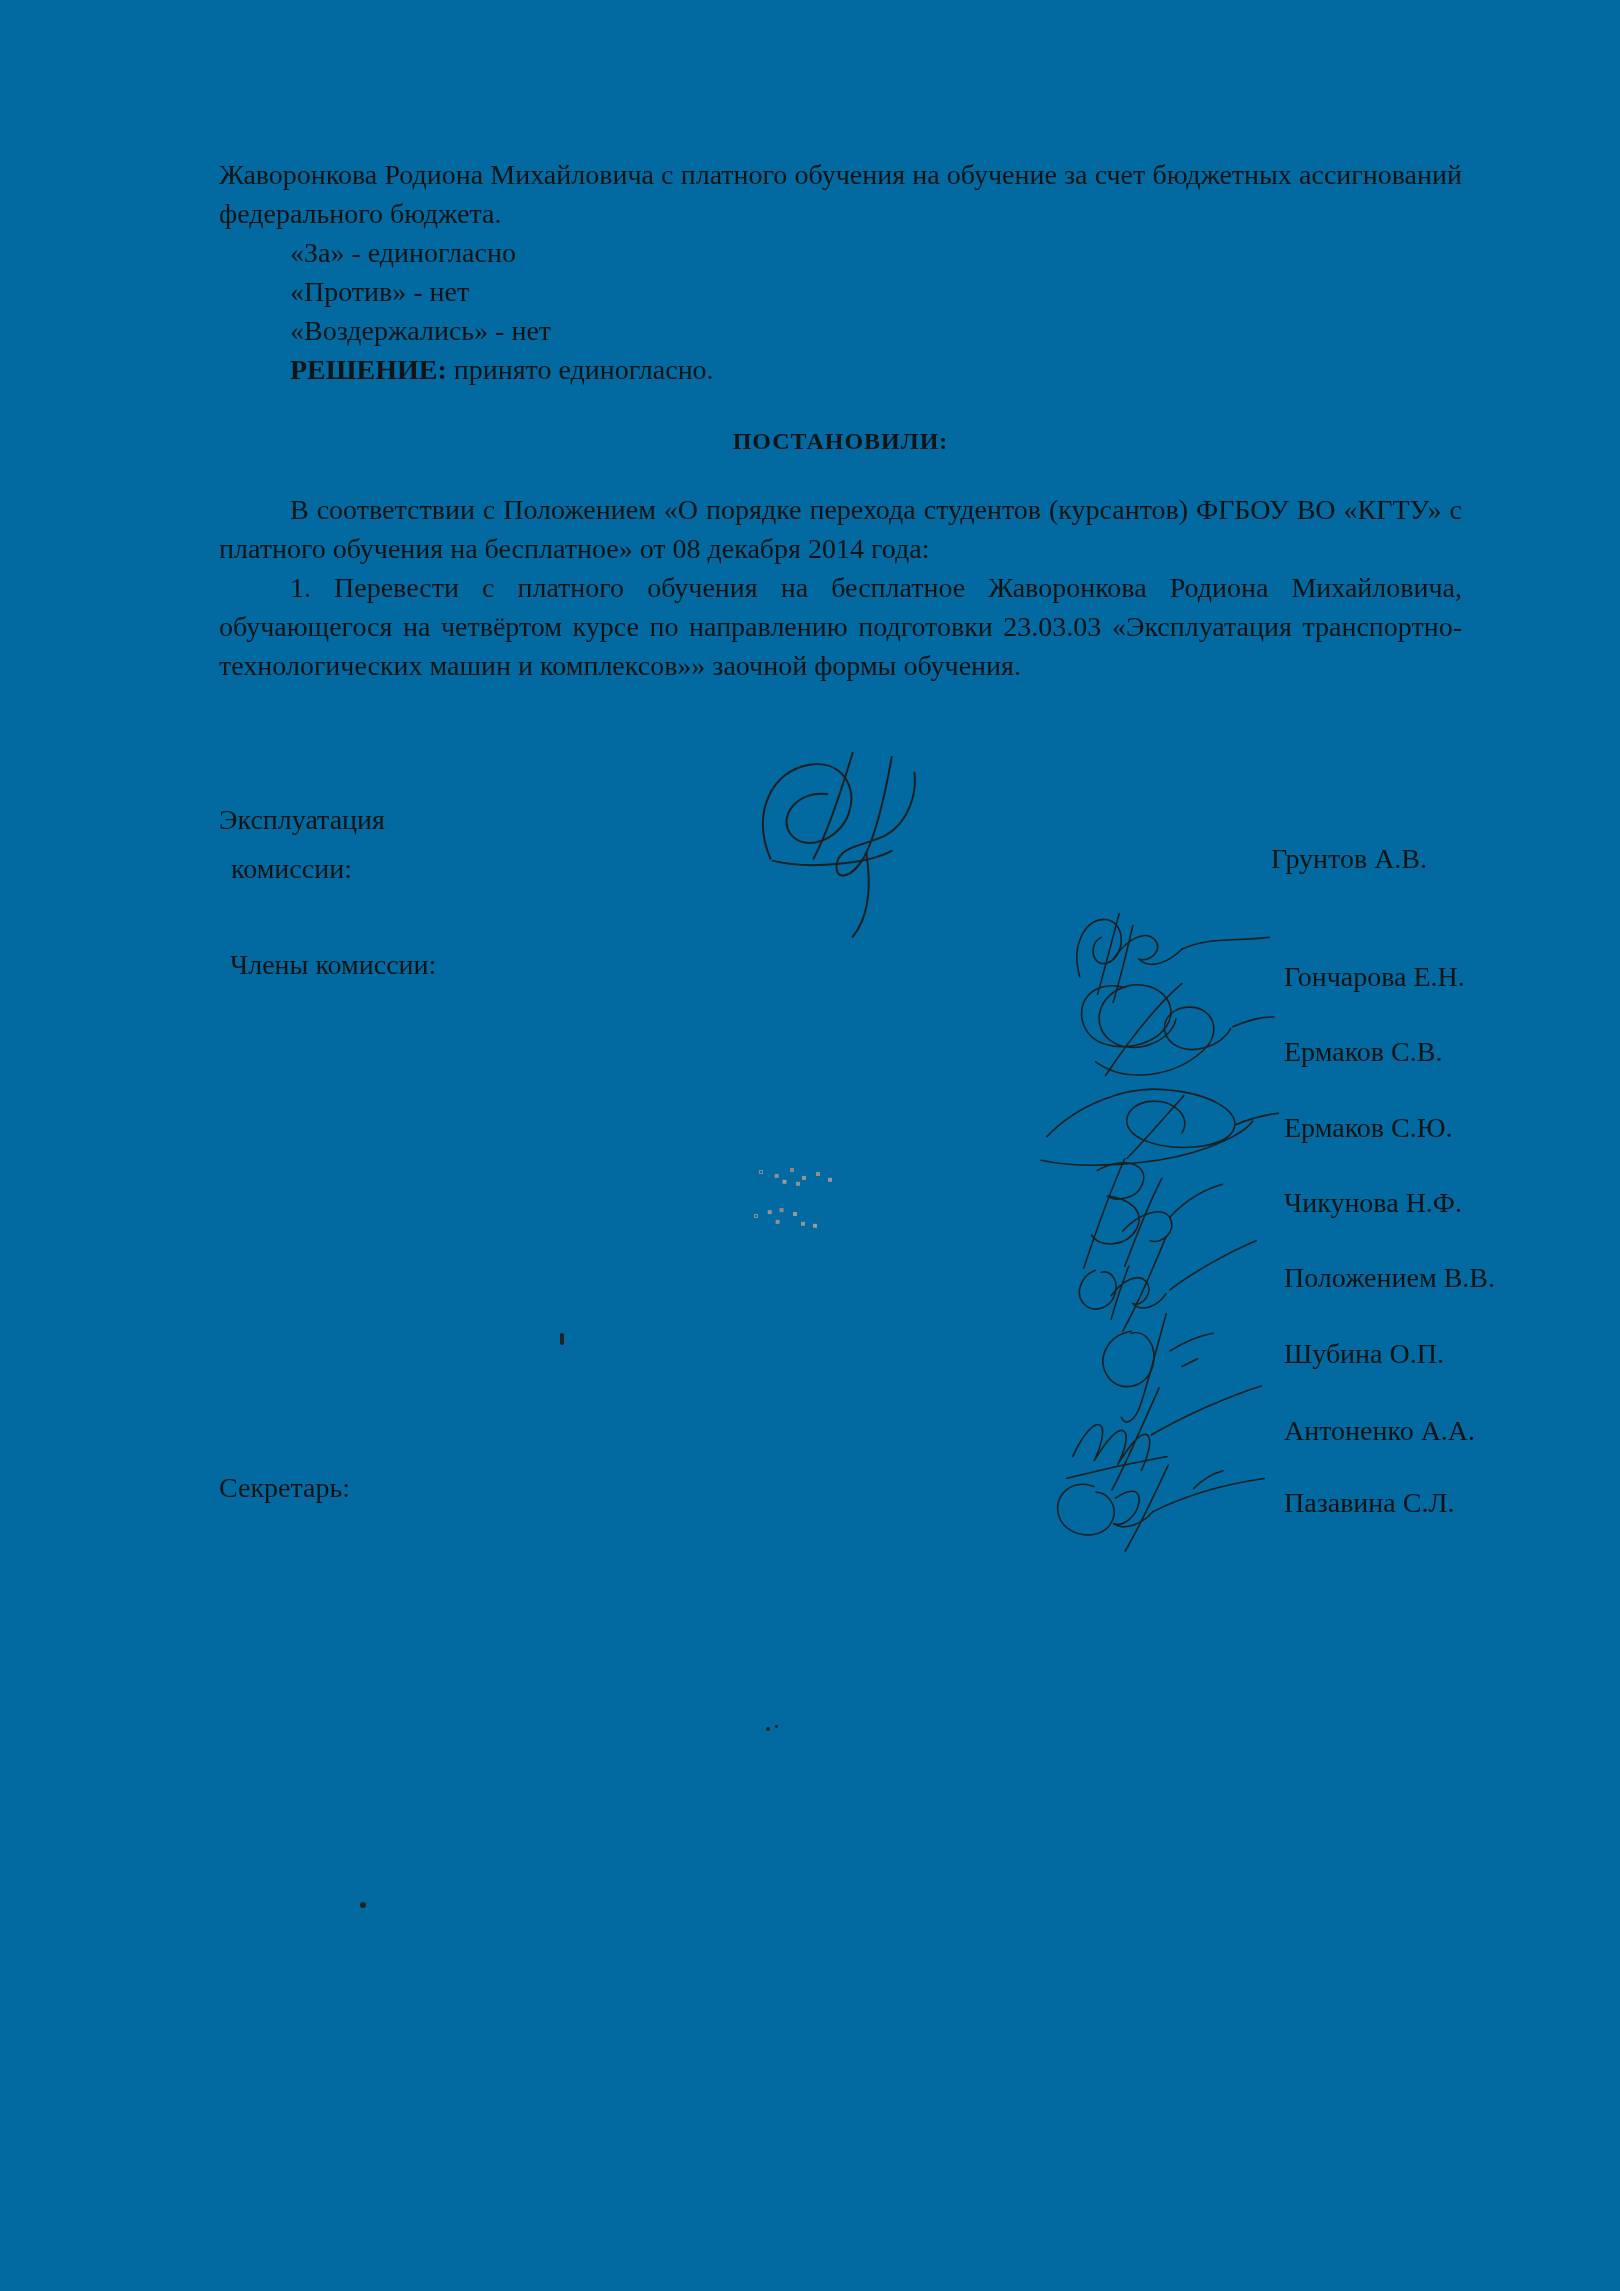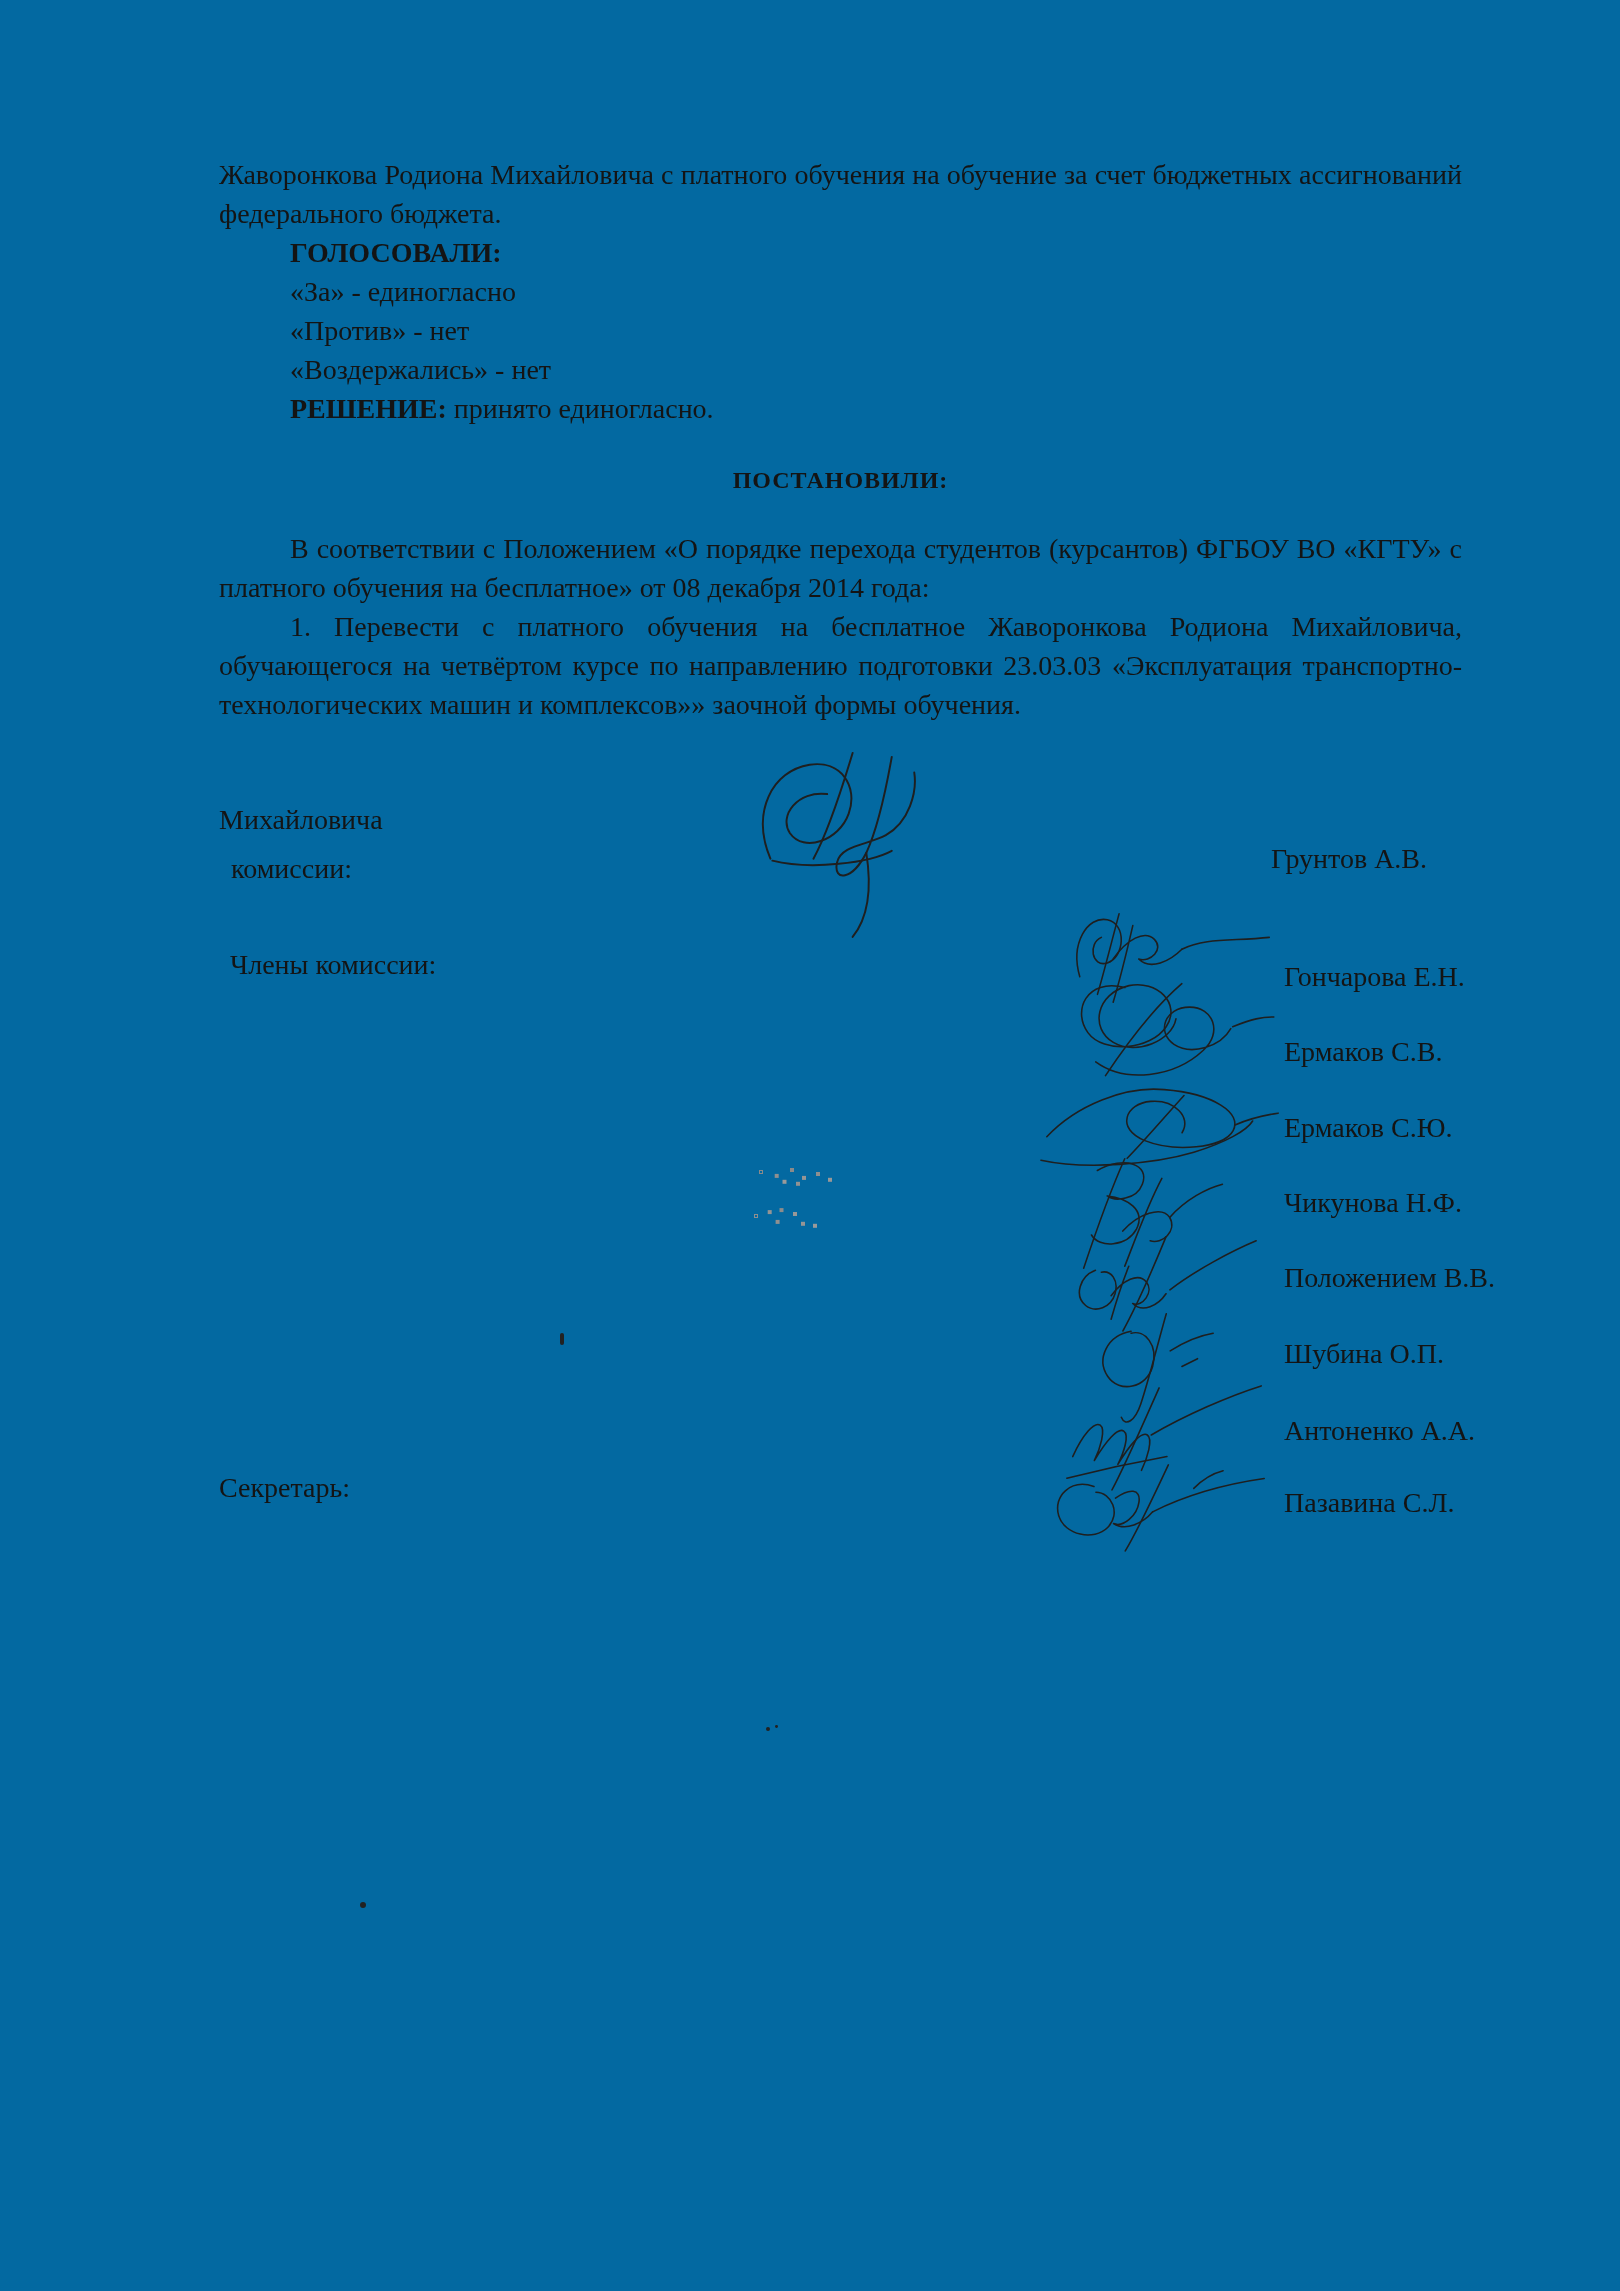--- a/index.html
+++ b/index.html
@@ -42,34 +42,33 @@
 </style>
 </head>
 <body>
 
 <div class="page">
 
   <div class="textblock">
     <p class="par">Жаворонкова Родиона Михайловича с платного обучения на обучение за счет бюджетных ассигнований федерального бюджета.</p>
 
     <div class="vote-block">
-      <p class="vote-line bold">ГОЛОСОВАЛИ:</p>
       <p class="vote-line">«За» - единогласно</p>
       <p class="vote-line">«Против» - нет</p>
       <p class="vote-line">«Воздержались» - нет</p>
       <p class="vote-line"><span class="bold">РЕШЕНИЕ:</span> <span>принято единогласно.</span></p>
     </div>
 
     <p class="resolved-heading">ПОСТАНОВИЛИ:</p>
 
     <p class="par first-indent">В соответствии с Положением «О порядке перехода студентов (курсантов) ФГБОУ ВО «КГТУ» с платного обучения на бесплатное» от 08 декабря 2014 года:</p>
     <p class="par first-indent">1. Перевести с платного обучения на бесплатное Жаворонкова Родиона Михайловича, обучающегося на четвёртом курсе по направлению подготовки 23.03.03 «Эксплуатация транспортно-технологических машин и комплексов»» заочной формы обучения.</p>
   </div>
 
-  <div class="abs" style="left:219px; top:802px;">Михайловича</div>
+  <div class="abs" style="left:219px; top:802px;">Эксплуатация</div>
   <div class="abs" style="left:231px; top:851px;">комиссии:</div>
   <div class="abs" style="left:230px; top:947px;">Члены комиссии:</div>
   <div class="abs" style="left:219px; top:1470px;">Секретарь:</div>
 
   <div class="abs" style="left:1271px; top:841px;">Грунтов А.В.</div>
 
   <div class="abs" style="left:1284px; top:959px;">Гончарова Е.Н.</div>
   <div class="abs" style="left:1284px; top:1034px;">Ермаков С.В.</div>
   <div class="abs" style="left:1284px; top:1110px;">Ермаков С.Ю.</div>
   <div class="abs" style="left:1284px; top:1185px;">Чикунова Н.Ф.</div>

